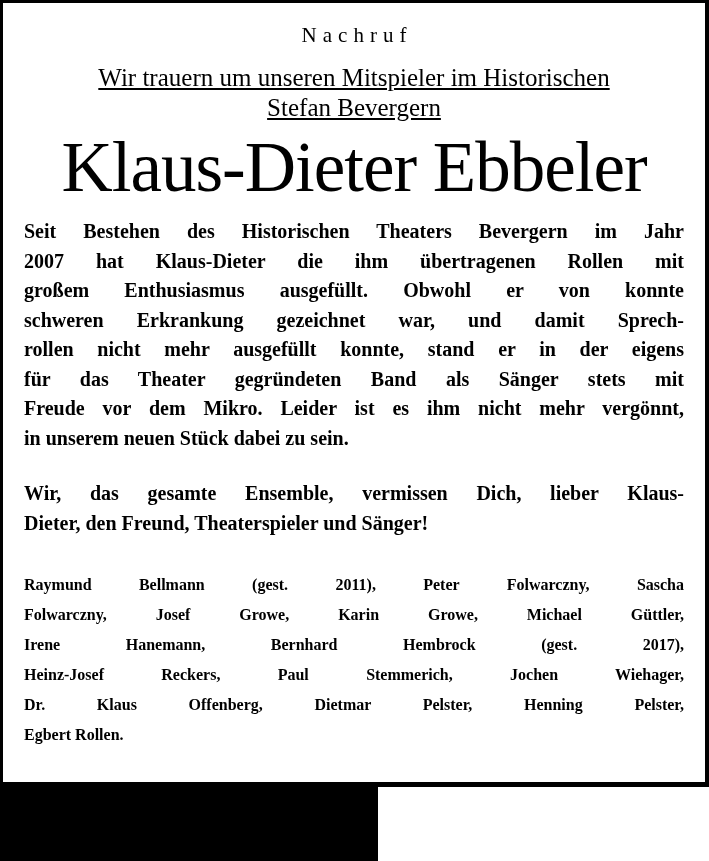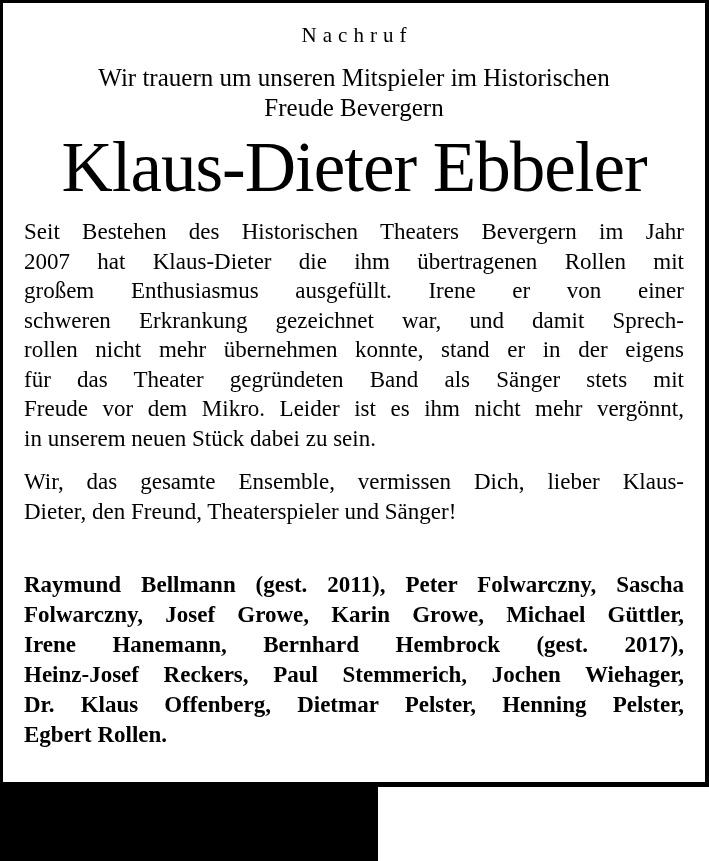--- a/index.html
+++ b/index.html
@@ -28,38 +28,39 @@
     line-height: 28px;
     letter-spacing: 6px;
     text-indent: 6px; 
   }
 
   .subtitle {
     margin-top: 14px;
     text-align: center;
     font-size: 25px;
     line-height: 30px;
+    text-decoration: underline;
   }
 
   .headline {
     margin-top: 8px;
     text-align: center;
     font-size: 71px;
     line-height: 72px;
     font-weight: normal;
     letter-spacing: -1px;
     white-space: nowrap;
   }
 
-  .body-para { margin-top: 14px; font-size: 23px; line-height: 29.5px; }
-  .body-para.second { margin-top: 14px; }
+  .body-para { margin-top: 14px; font-size: 20px; line-height: 29.5px; font-weight: bold; }
+  .body-para.second { margin-top: 26px; }
 
   .names {
-    margin-top: 44px;
-    font-size: 23px;
+    margin-top: 32px;
+    font-size: 16px;
     line-height: 30px;
     font-weight: bold;
   }
 
   
   .jl { text-align: justify; text-align-last: justify; }
   .jl.jl-end { text-align: left; text-align-last: left; }
 
   
   .mask-black {
@@ -77,31 +78,31 @@
 <body>
 
 <div class="canvas">
 
   <div class="notice">
 
     <div class="kicker">Nachruf</div>
 
     <div class="subtitle">
       <div>Wir trauern um unseren Mitspieler im Historischen</div>
-      <div>Freude Bevergern</div>
+      <div>Stefan Bevergern</div>
     </div>
 
     <h1 class="headline">Klaus-Dieter Ebbeler</h1>
 
     <div class="body-para">
       <div class="jl">Seit Bestehen des Historischen Theaters Bevergern im Jahr</div>
       <div class="jl">2007 hat Klaus-Dieter die ihm übertragenen Rollen mit</div>
-      <div class="jl">großem Enthusiasmus ausgefüllt. Irene er von einer</div>
+      <div class="jl">großem Enthusiasmus ausgefüllt. Obwohl er von konnte</div>
       <div class="jl">schweren Erkrankung gezeichnet war, und damit Sprech-</div>
-      <div class="jl">rollen nicht mehr übernehmen konnte, stand er in der eigens</div>
+      <div class="jl">rollen nicht mehr ausgefüllt konnte, stand er in der eigens</div>
       <div class="jl">für das Theater gegründeten Band als Sänger stets mit</div>
       <div class="jl">Freude vor dem Mikro. Leider ist es ihm nicht mehr vergönnt,</div>
       <div class="jl jl-end">in unserem neuen Stück dabei zu sein.</div>
     </div>
 
     <div class="body-para second">
       <div class="jl">Wir, das gesamte Ensemble, vermissen Dich, lieber Klaus-</div>
       <div class="jl jl-end">Dieter, den Freund, Theaterspieler und Sänger!</div>
     </div>
 

